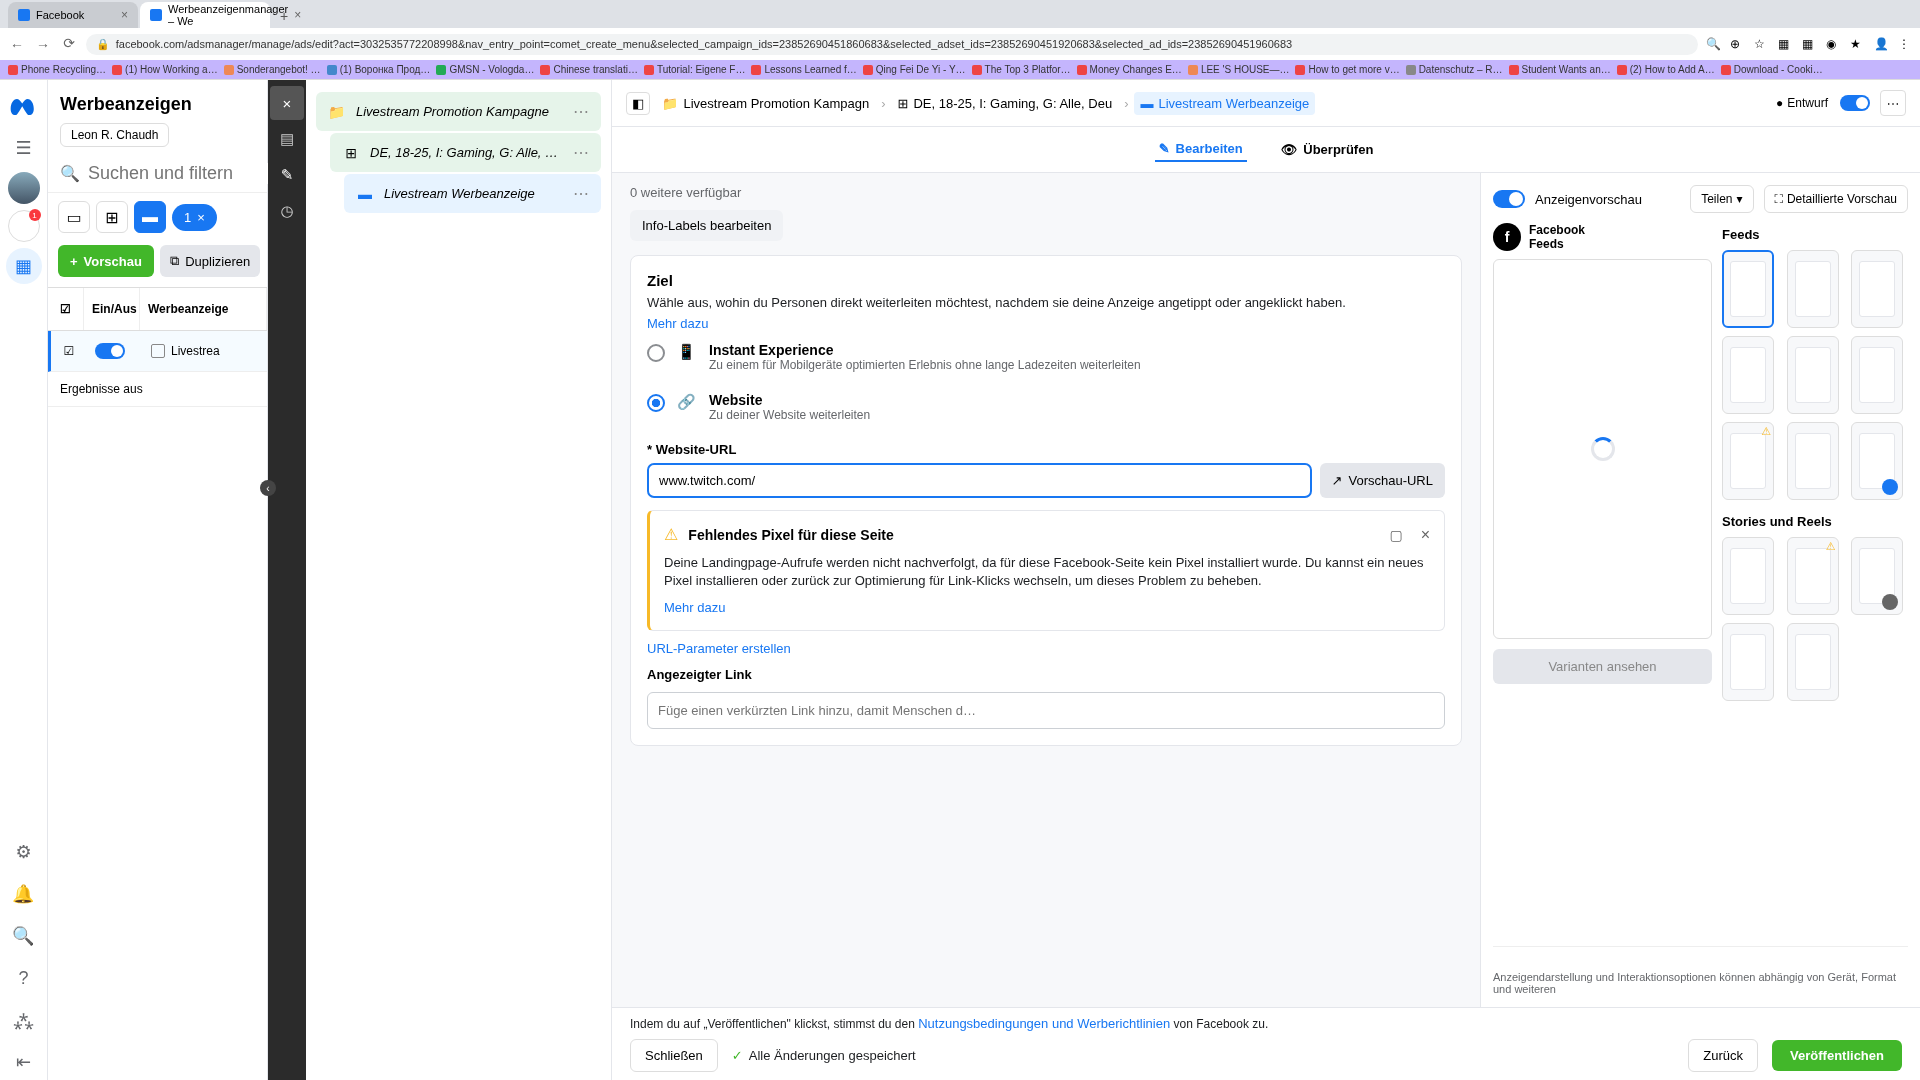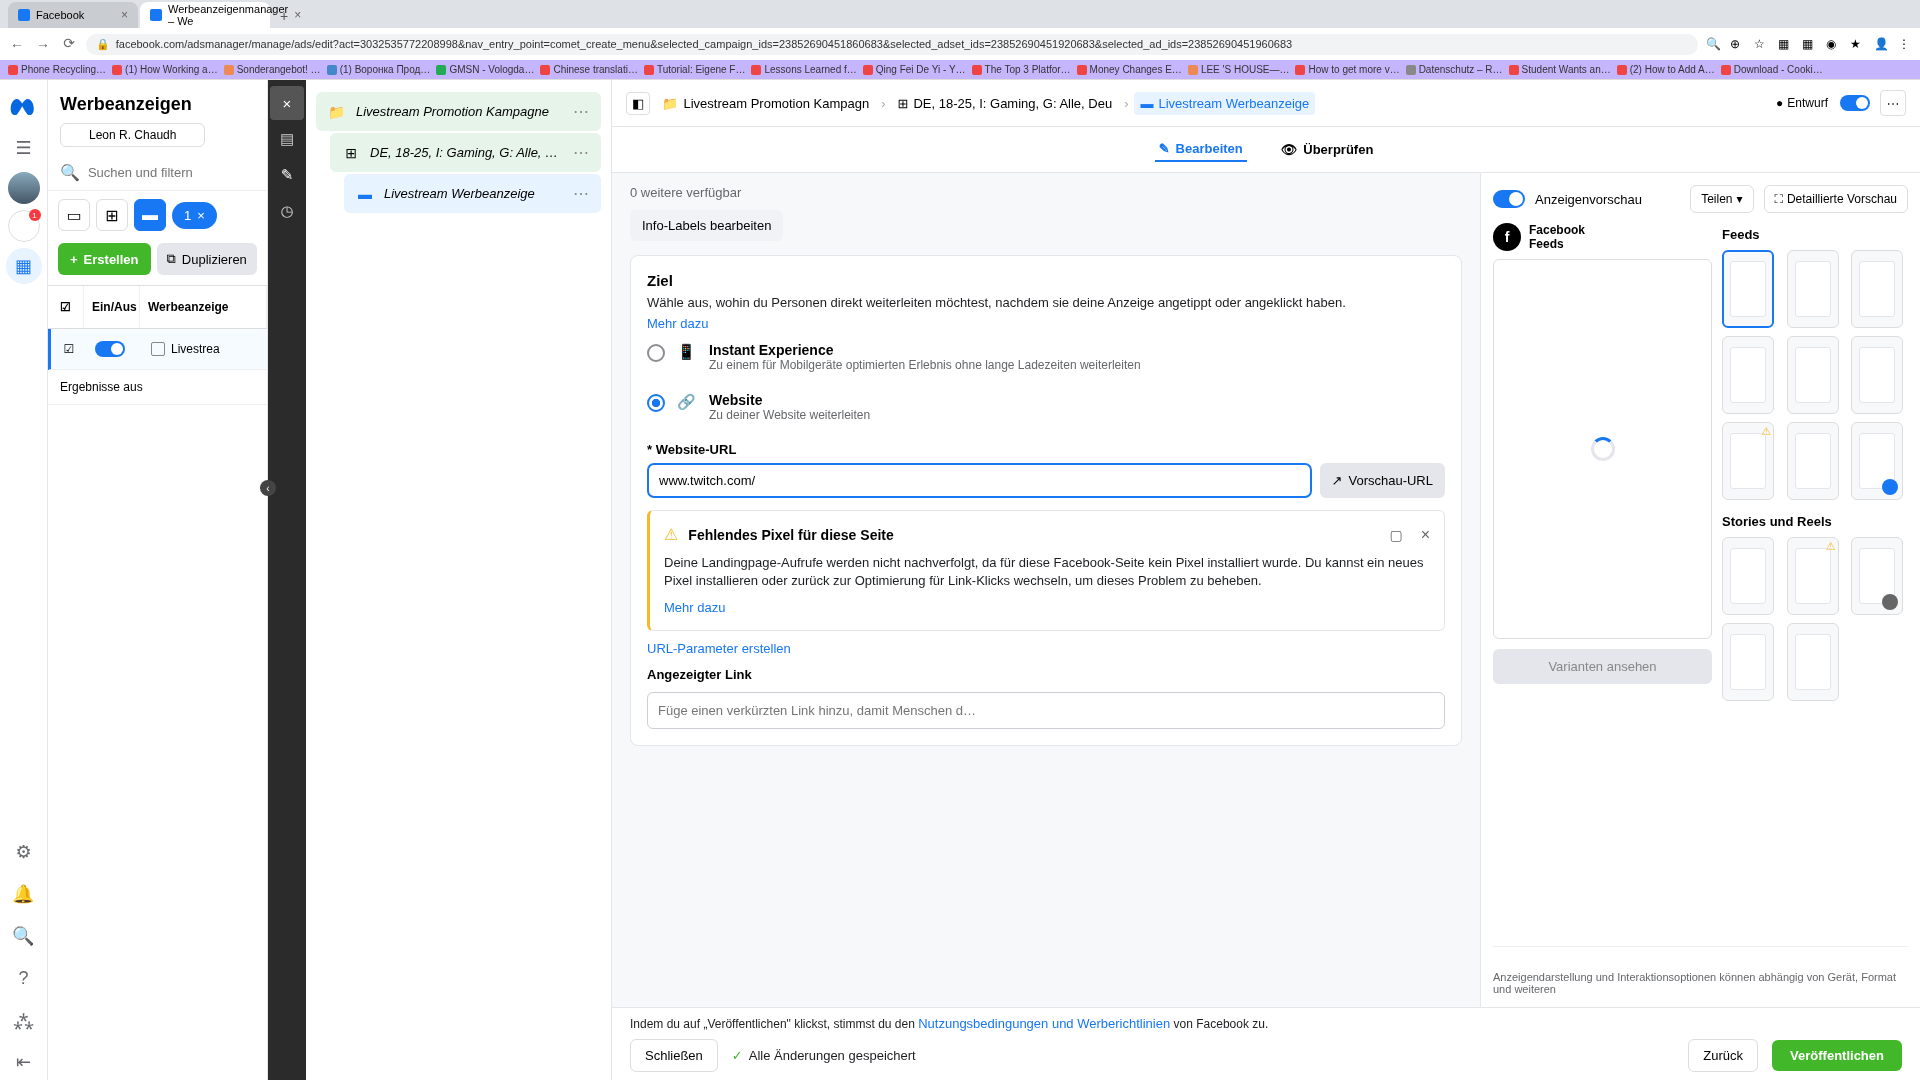--- a/index.html
+++ b/index.html
@@ -32,23 +32,23 @@
 .rail-btn.active { background: #e7f3ff; color: #1877f2; }
 .rail-avatar { width: 32px; height: 32px; border-radius: 50%; background: linear-gradient(#8ab, #456); }
 .rail-badge { width: 32px; height: 32px; border-radius: 50%; background: #fff; border: 1px solid #ddd; position: relative; }
 .rail-badge::after { content: "1"; position: absolute; top: -2px; right: -2px; background: #fa383e; color: #fff; font-size: 8px; width: 12px; height: 12px; border-radius: 50%; display: flex; align-items: center; justify-content: center; }
 .rail-spacer { flex: 1; }
 
 
 .left-panel { width: 220px; background: #fff; border-right: 1px solid #e4e6eb; display: flex; flex-direction: column; }
 .panel-header { padding: 14px 12px 8px; }
 .panel-title { font-size: 18px; font-weight: 700; }
-.account-pill { display: inline-block; padding: 4px 28px; border: 1px solid #ddd; border-radius: 6px; font-size: 12px; margin-top: 8px; }
+.account-pill { display: inline-block; padding: 4px 10px; border: 1px solid #ddd; border-radius: 6px; font-size: 12px; margin-top: 8px; }
 .search-row { display: flex; align-items: center; gap: 8px; padding: 8px 12px; border-bottom: 1px solid #eee; }
-.search-row input { border: none; outline: none; font-size: 13px; flex: 1; }
+.search-row input { border: none; outline: none; font-size: 18px; flex: 1; }
 .toolbar-row { display: flex; gap: 6px; padding: 8px 10px; align-items: center; }
 .tool-btn { width: 32px; height: 32px; border: 1px solid #ddd; border-radius: 6px; display: flex; align-items: center; justify-content: center; }
 .pill-count { background: #1877f2; color: #fff; border-radius: 16px; padding: 6px 12px; font-size: 13px; display: flex; align-items: center; gap: 6px; }
 .action-row { display: flex; gap: 6px; padding: 4px 10px 10px; }
 .create-btn { background: #42b72a; color: #fff; border-radius: 6px; padding: 8px 12px; font-size: 13px; font-weight: 600; display: flex; align-items: center; gap: 6px; }
 .dup-btn { background: #e4e6eb; border-radius: 6px; padding: 8px 10px; font-size: 13px; display: flex; align-items: center; gap: 6px; }
 .table-head { display: flex; border-top: 1px solid #ddd; border-bottom: 1px solid #ddd; }
 .th { padding: 14px 8px; font-size: 12px; font-weight: 600; border-right: 1px solid #eee; }
 .th.chk { width: 36px; text-align: center; }
 .th.onoff { width: 56px; }
@@ -298,21 +298,21 @@
       <div class="tool-btn">⊞</div>
       <div class="tool-btn" style="background:#1877f2;color:#fff;border-color:#1877f2">▬</div>
       <div class="pill-count">
         <span>1</span>
         <span>×</span>
       </div>
     </div>
     <div class="action-row">
       <div class="create-btn">
         <span>+</span>
-        <span>Erstellen</span>
+        <span>Vorschau</span>
       </div>
       <div class="dup-btn">
         <span>⧉</span>
         <span>Duplizieren</span>
       </div>
     </div>
     <div class="table-head">
       <div class="th chk">☑</div>
       <div class="th onoff">Ein/Aus</div>
       <div class="th name">Werbeanzeige</div>

